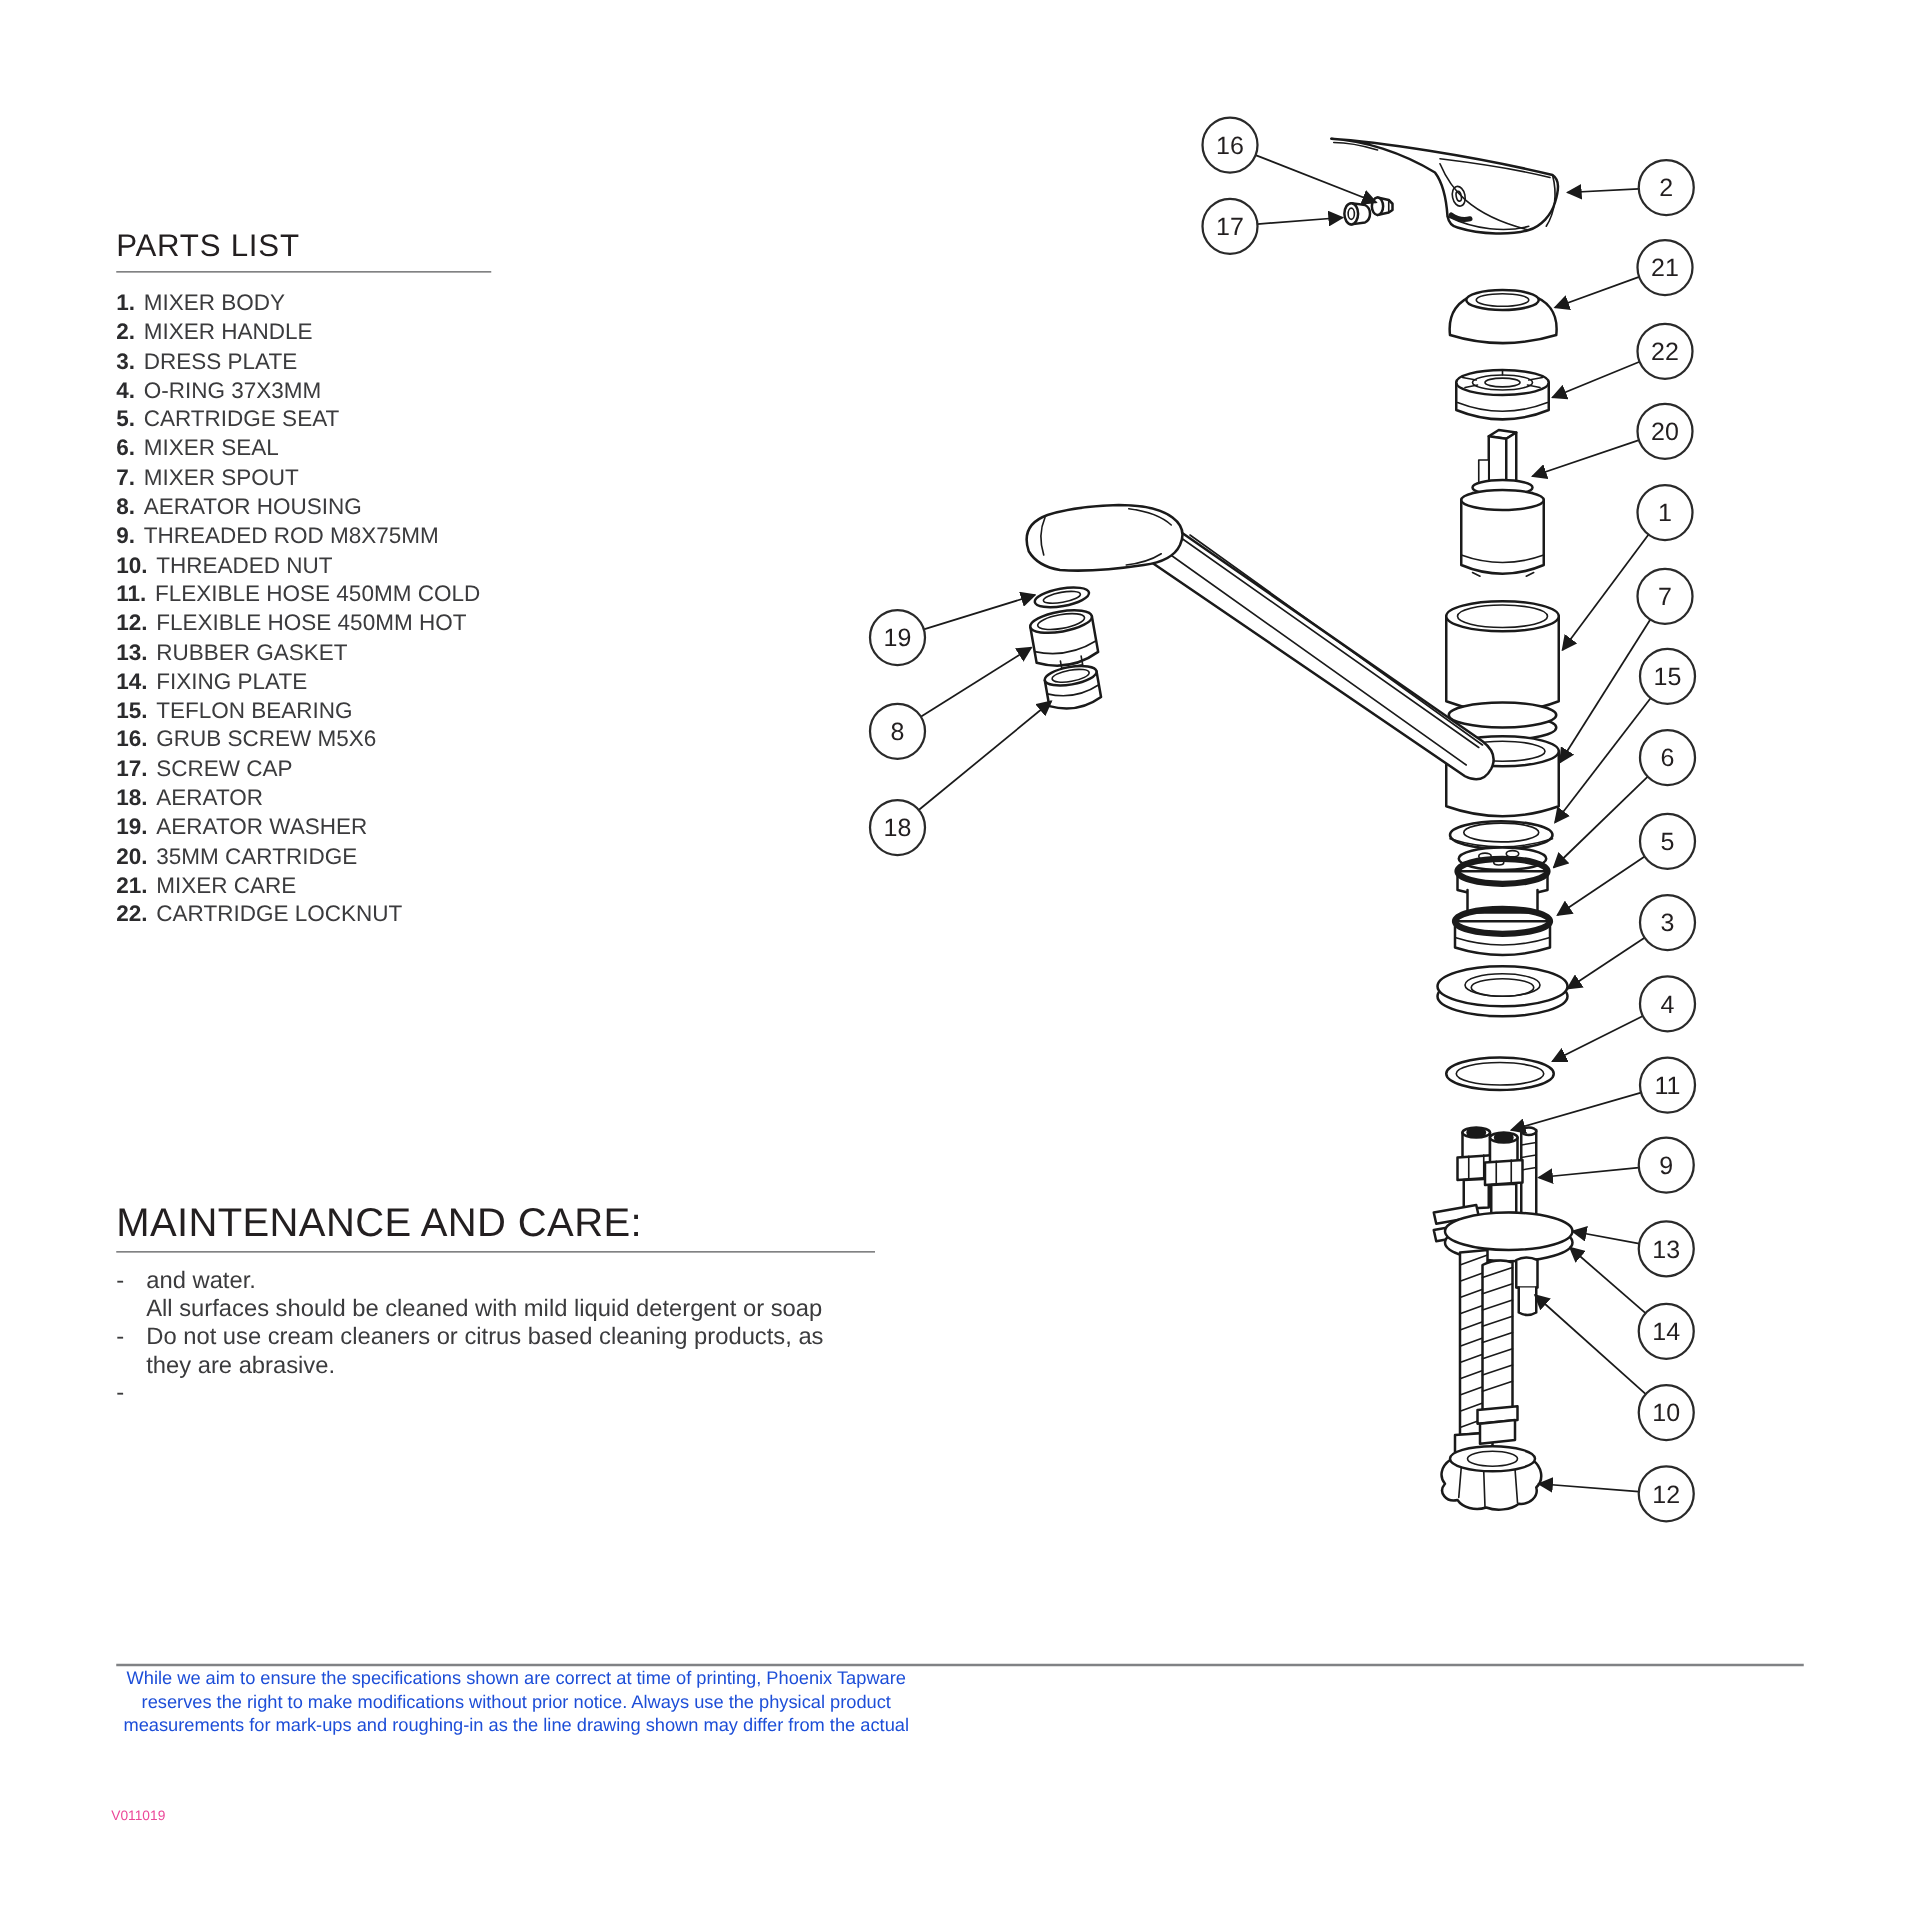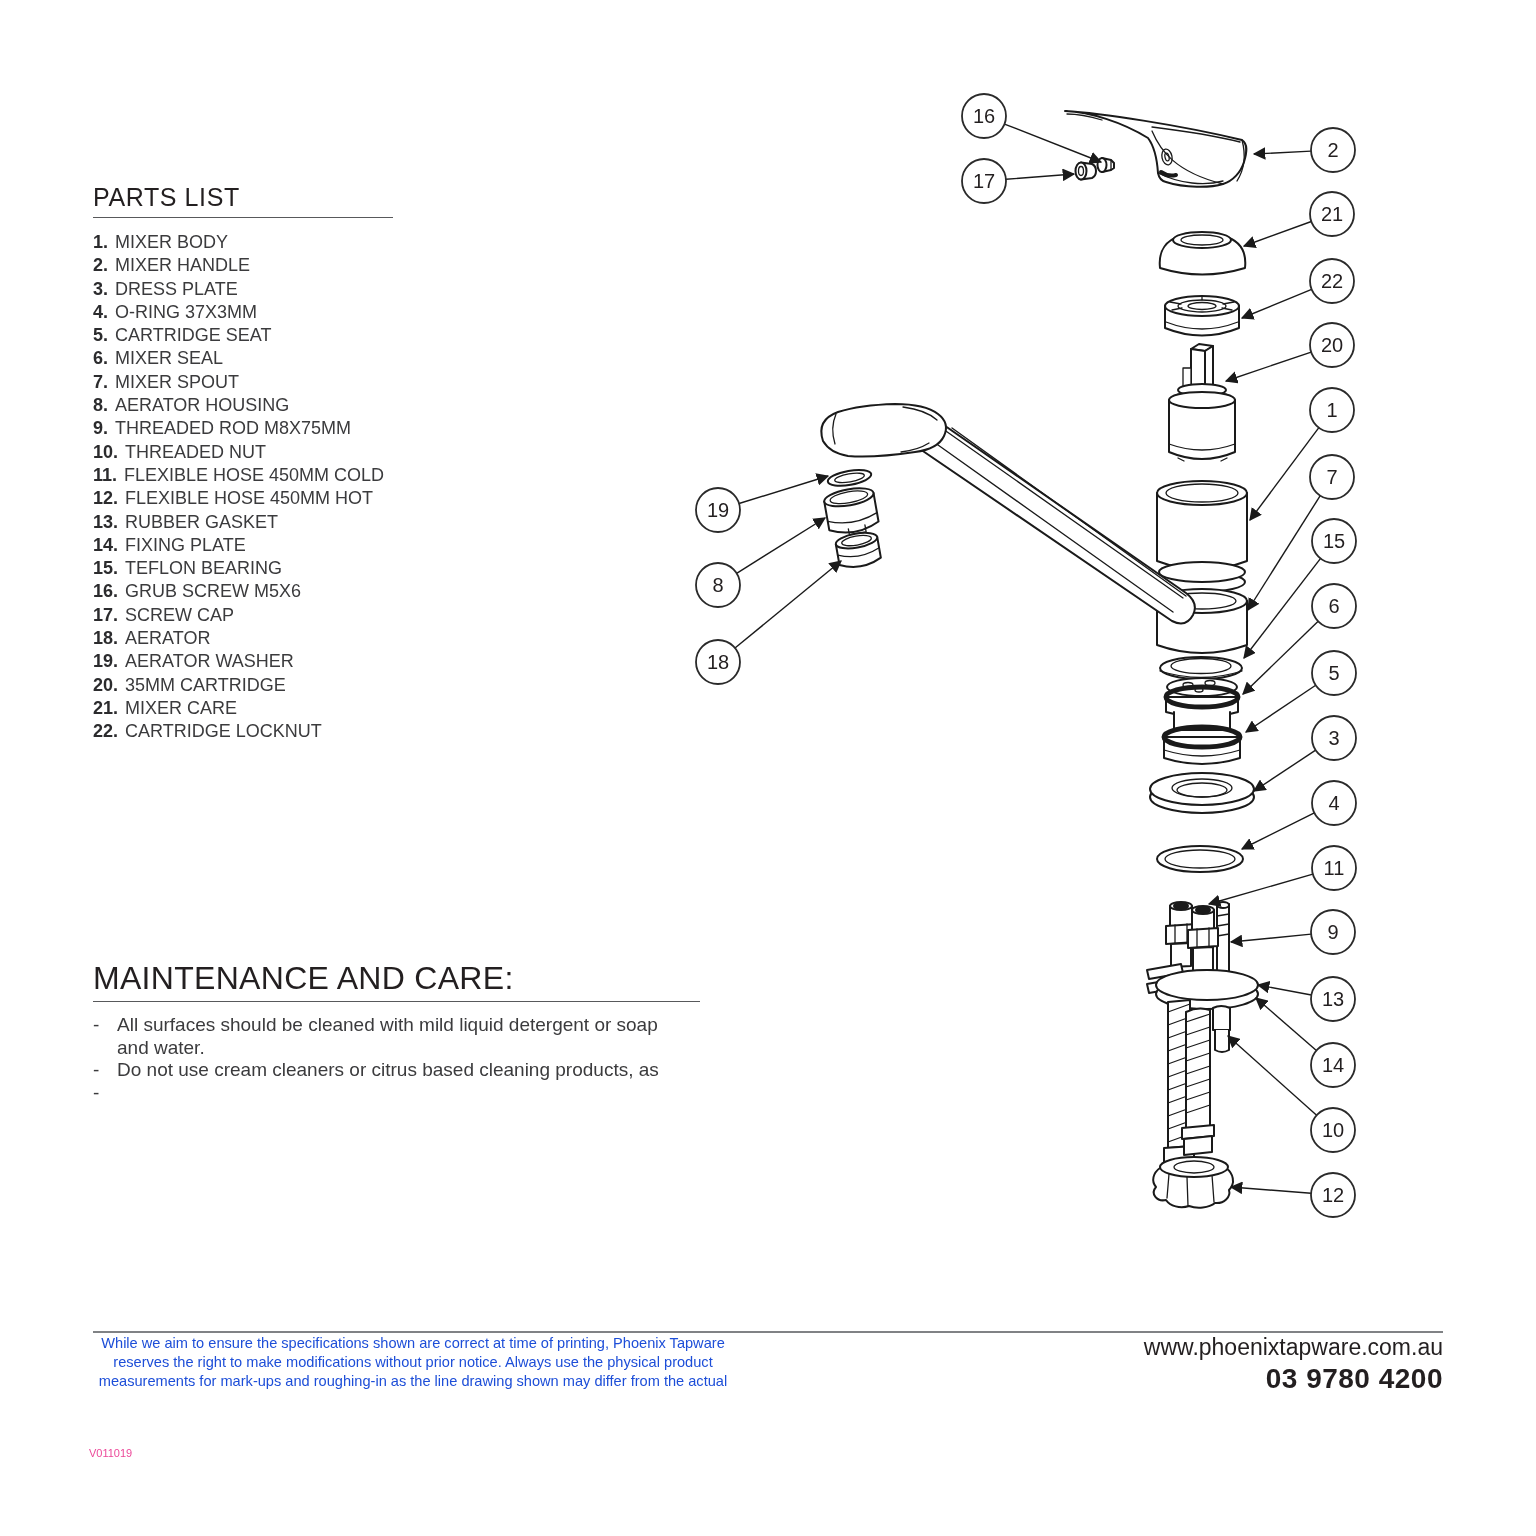--- a/index.html
+++ b/index.html
@@ -76,28 +76,29 @@
       </div>
   </section>
 
   <section class="maintenance">
     <h1 class="mc-title">MAINTENANCE AND CARE:</h1>
     <hr class="rule mc-rule">
     <div class="mc-bullets">
         <div class="bullet">
           <span class="dash">-</span>
           <div class="btext">
+            <div>and water.</div>
             <div>All surfaces should be cleaned with mild liquid detergent or soap</div>
-            <div>and water.</div>
           </div>
         </div>
         <div class="bullet">
           <span class="dash">-</span>
           <div class="btext">
             <div>Do not use cream cleaners or citrus based cleaning products, as</div>
+            <div>they are abrasive.</div>
           </div>
         </div>
         <div class="bullet">
           <span class="dash">-</span>
         </div>
       </div>
   </section>
 
   <svg class="diagram" viewBox="660 70 780 1160" xmlns="http://www.w3.org/2000/svg">
     <defs>
@@ -416,19 +417,15 @@
         </g>
       </g>
   </svg>
 
   <hr class="footer-rule">
   <div class="disclaimer">
       <div>While we aim to ensure the specifications shown are correct at time of printing, Phoenix Tapware</div>
       <div>reserves the right to make modifications without prior notice. Always use the physical product</div>
       <div>measurements for mark-ups and roughing-in as the line drawing shown may differ from the actual</div>
     </div>
-  <div class="contact">
-    <div class="website">www.phoenixtapware.com.au</div>
-    <div class="phone">03 9780 4200</div>
-  </div>
   <div class="version">V011019</div>
 
 </div>
 
 </body></html>

